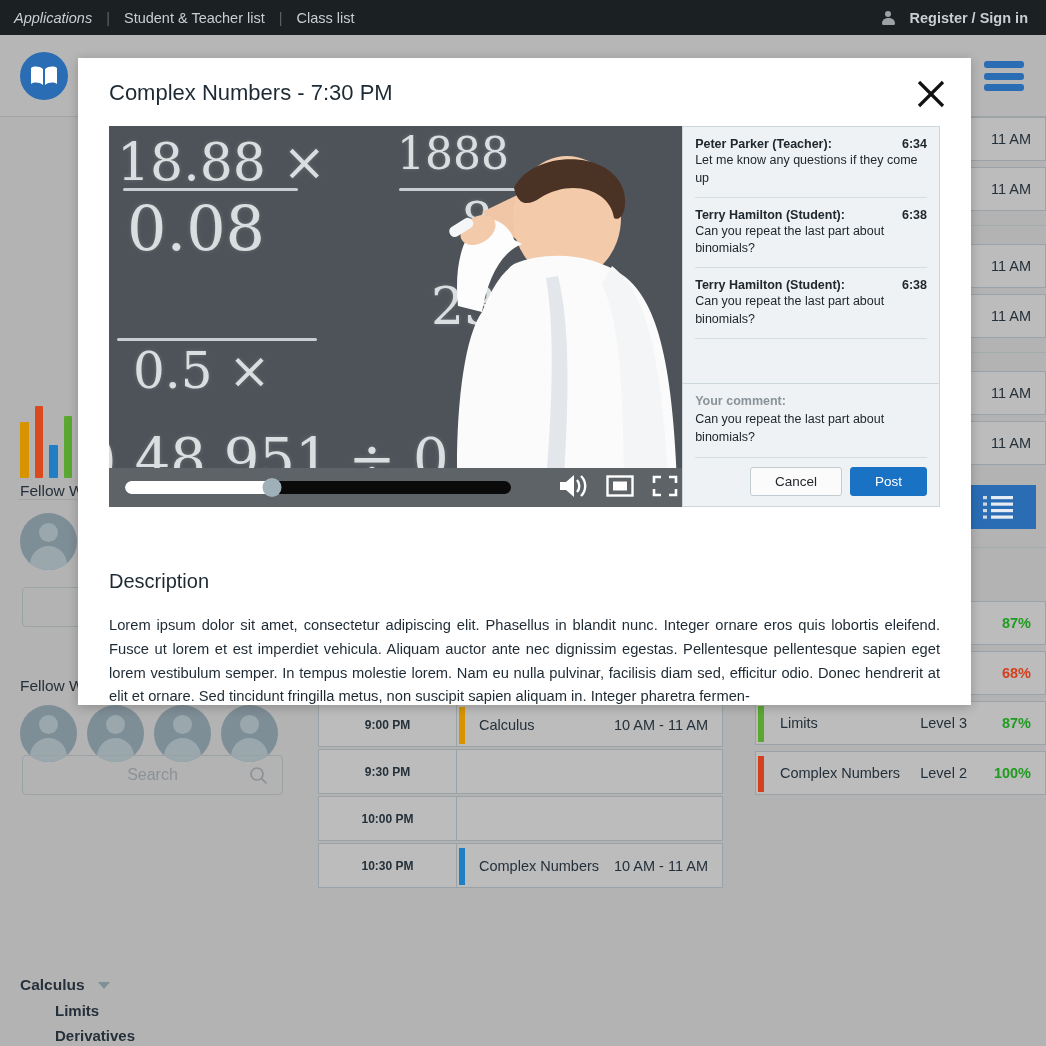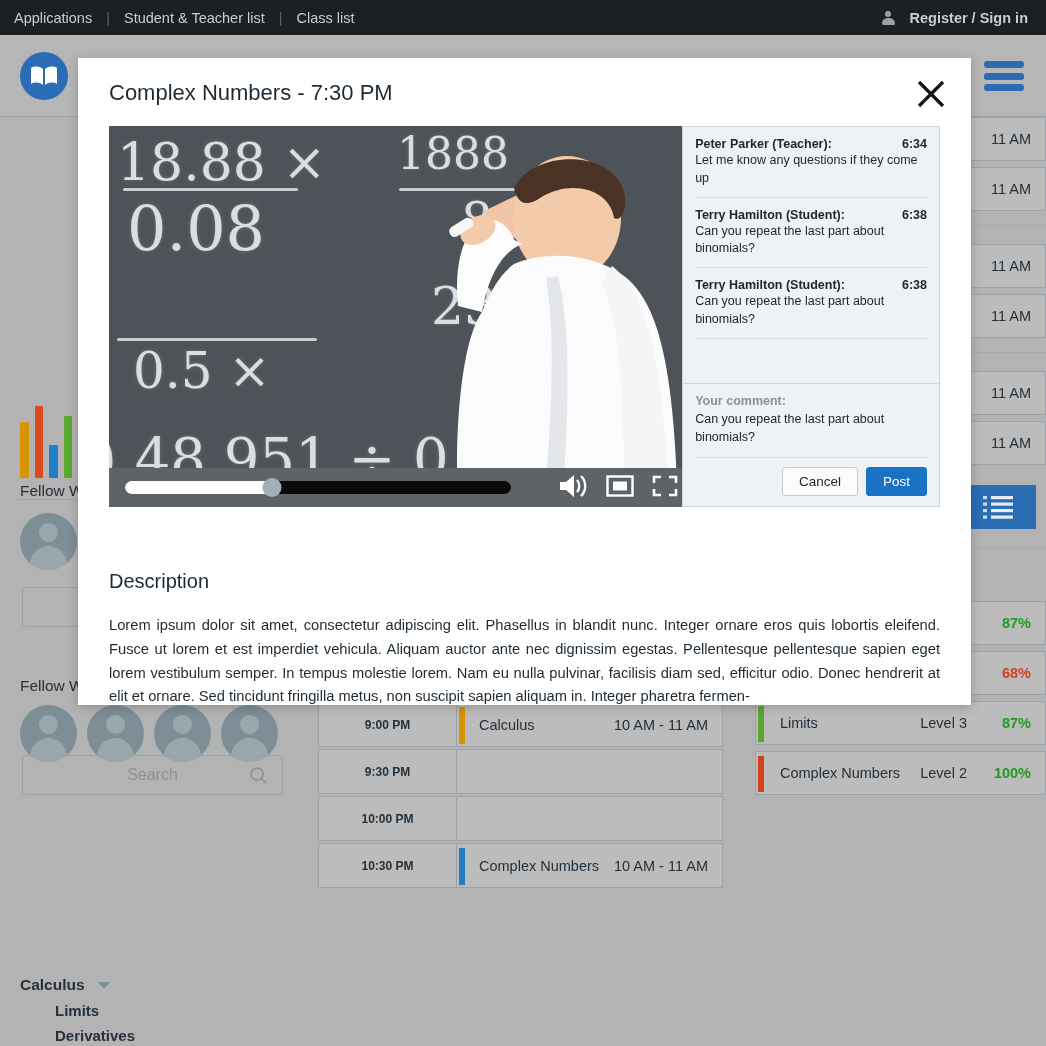--- a/index.html
+++ b/index.html
@@ -13,21 +13,21 @@
   #root { position: relative; width: 1046px; height: 1046px; }
 
   
   .topbar {
     position: absolute; top: 0; left: 0; width: 1046px; height: 35px;
     background: #1b2022; color: #c8cdd0;
     display: flex; align-items: center; font-size: 14.5px;
   }
   .topbar .left { display: flex; align-items: center; padding-left: 14px; gap: 0; }
   .topbar .navlink { color: #c8ced2; padding: 0 14px; cursor: pointer; white-space: nowrap; }
-  .topbar .navlink:first-child { padding-left: 0; }
+  .topbar .navlink:first-child { padding-left: 0; font-style: italic; }
   .topbar .sep { color: #5b6468; }
   .topbar .right {
     margin-left: auto; padding-right: 18px; display: flex; align-items: center;
     gap: 15px; color: #c8ced2; font-weight: bold; white-space: nowrap;
   }
   .user-glyph { display:inline-block; width: 13px; height: 14px; position: relative; }
   .user-glyph::before {
     content:""; position:absolute; left:3.5px; top:0; width:6px; height:6px;
     border-radius:50%; background:#9aa2a6;
   }
@@ -182,21 +182,21 @@
   .chat-body { font-size: 12.5px; color: #20282e; line-height: 1.42; margin-top: 1px; }
   .composer {
     border-top: 1px solid #cdd6da; padding: 10px 12px 10px 12px; background: #eef2f4;
   }
   .composer-label { font-size: 12.5px; font-weight: bold; color: #8a9399; }
   .composer-text { font-size: 12.5px; color: #20282e; line-height: 1.45; margin-top: 2px; }
   .composer-actions {
     border-top: 1px solid #d5dde1; margin-top: 11px; padding-top: 9px;
     display: flex; justify-content: flex-end; gap: 8px;
   }
-  .btn { font-size: 13.5px; padding: 6px 16px; border-radius: 3px; cursor: pointer; }
+  .btn { font-size: 13.5px; padding: 6px 24px; border-radius: 3px; cursor: pointer; }
   .btn-cancel { background: #fbfbfb; border: 1px solid #c3ccd1; color: #20282e; }
   .btn-post { background: #1a72c4; border: 1px solid #1a72c4; color: #fff; }
 
   .desc-title { position: absolute; left: 31px; top: 512px; font-size: 20px; color: #1e2a33; }
   .desc-body {
     position: absolute; left: 31px; top: 556px; width: 831px;
     font-size: 14.7px; line-height: 1.62; color: #1e2a33; text-align: justify;
   }
 </style>
 </head>

